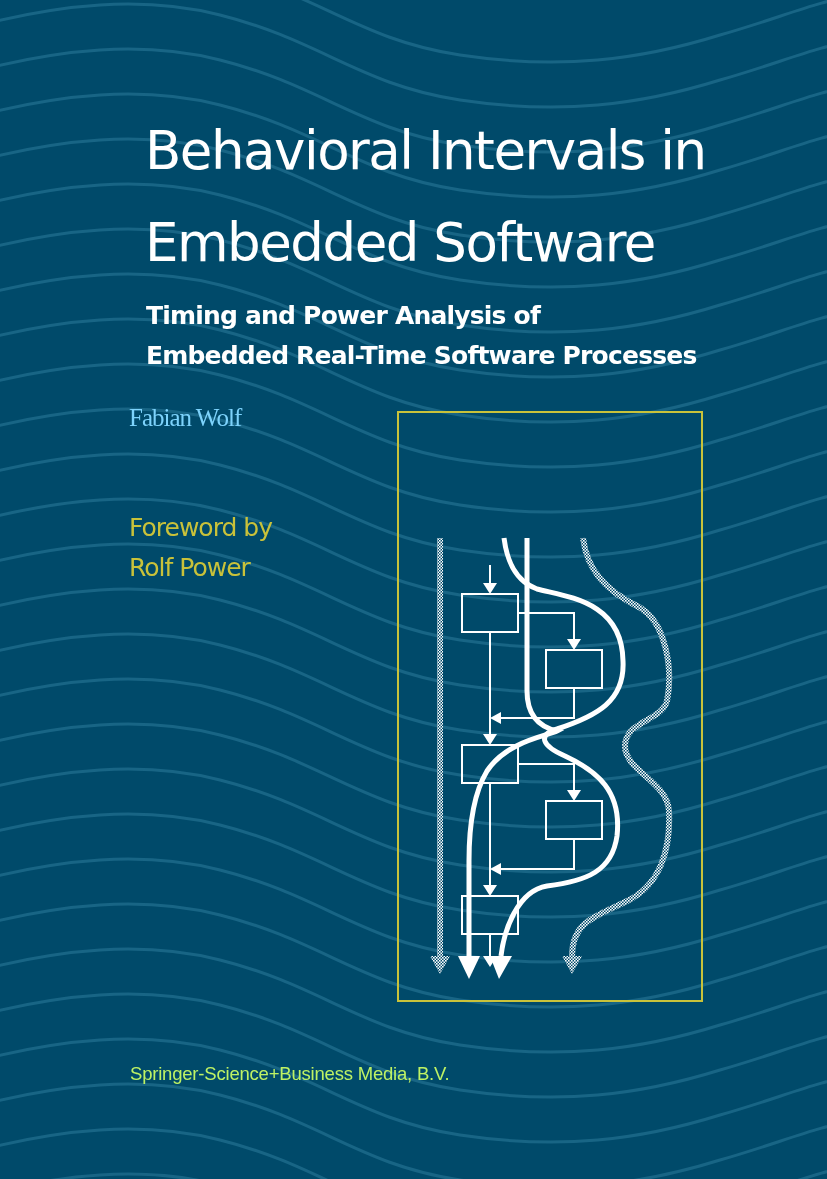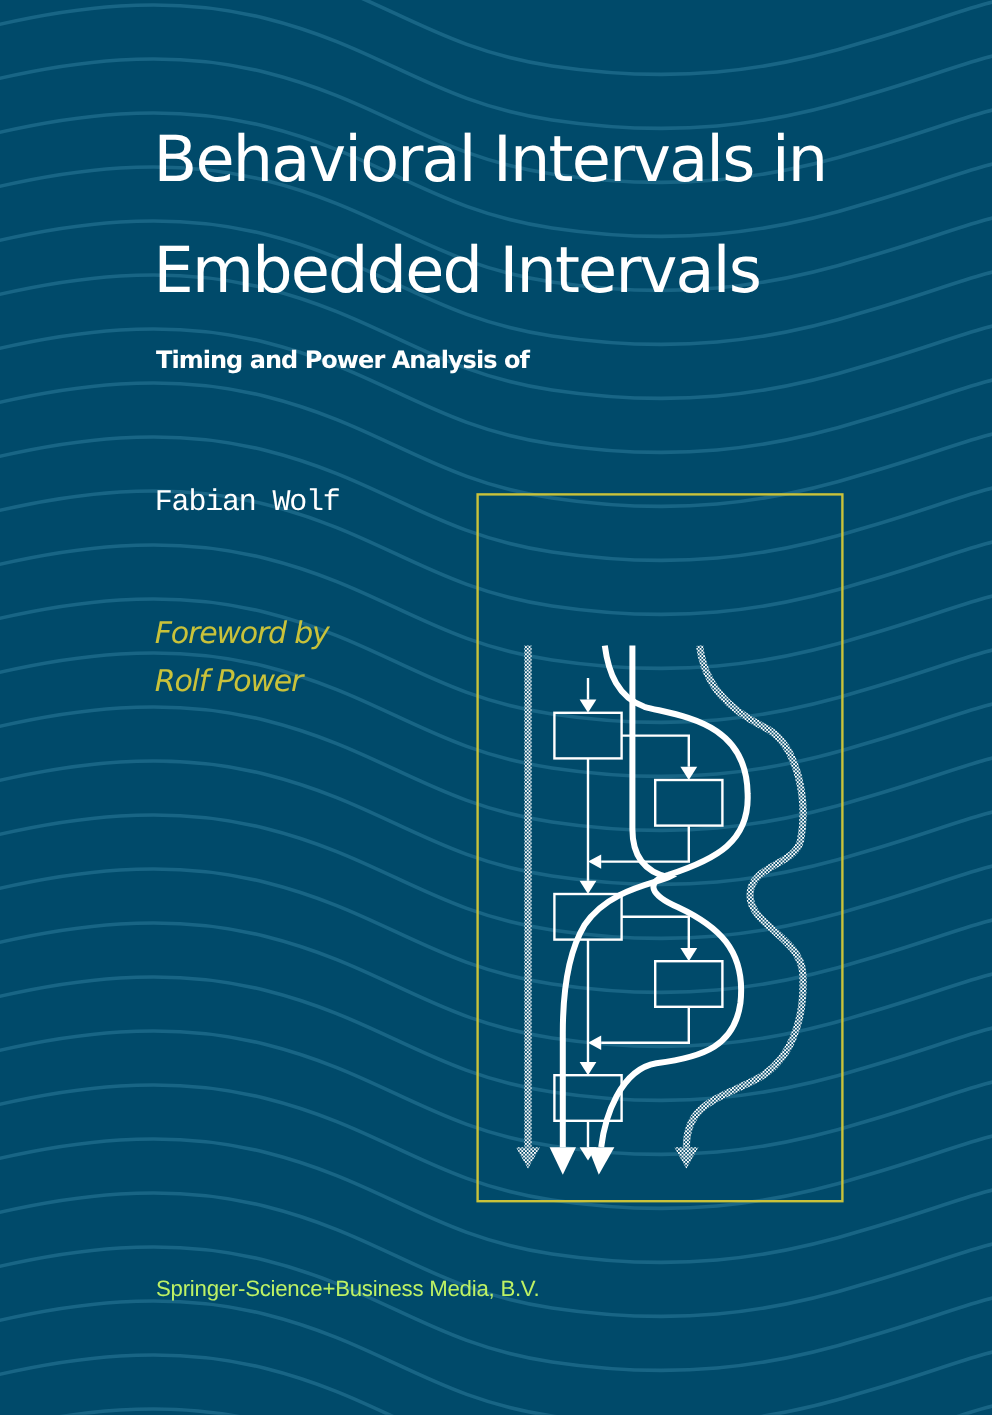--- a/index.html
+++ b/index.html
@@ -7,43 +7,43 @@
     width: 827px; height: 1179px; overflow: hidden;
     background: #004a6a;
     position: relative;
     font-family: "DejaVu Sans", "Liberation Sans", sans-serif;
   }
   .waves { position: absolute; left: 0; top: 0; width: 827px; height: 1179px; }
   .cover { position: absolute; left: 0; top: 0; width: 827px; height: 1179px; }
   .title {
     position: absolute; left: 128px; top: 88px; width: 640px;
     color: #ffffff; font-size: 53px; line-height: 92px;
-    letter-spacing: -1.5px; font-weight: normal; margin: 0;
+    letter-spacing: -1.5px; font-weight: normal; margin: 17px;
     font-family: "DejaVu Sans", sans-serif;
   }
   .title span { display: block; white-space: nowrap; }
   .subtitle {
     position: absolute; left: 130px; top: 280px; width: 600px;
-    color: #ffffff; font-size: 20px; line-height: 40px;
-    letter-spacing: -0.8px; margin: 0;
+    color: #ffffff; font-size: 25px; line-height: 40px;
+    letter-spacing: -0.8px; margin: 16px;
     font-family: "DejaVu Sans", sans-serif;
   }
   .subtitle span { display: block; white-space: nowrap; }
   .author {
     position: absolute; left: 129px; top: 404px;
-    color: #ffffff; font-size: 25px; letter-spacing: -1px;
+    color: #7dd3fc; font-size: 25px; letter-spacing: -1px;
     white-space: nowrap;
-    font-family: Liberation Mono, monospace;
+    font-family: Liberation Serif, serif;
   }
   .foreword {
     position: absolute; left: 129px; top: 508px;
     color: #c9c23a; font-size: 25px; line-height: 40px; letter-spacing: -1px;
     font-family: "DejaVu Sans", sans-serif;
   }
-  .foreword span { display: block; white-space: nowrap; font-style: italic; }
+  .foreword span { display: block; white-space: nowrap; }
   .publisher {
     position: absolute; left: 130px; top: 1063px;
     color: #bef264; font-size: 18.5px; letter-spacing: -0.2px;
     white-space: nowrap;
     font-family: "Liberation Sans", sans-serif;
   }
   .figure-frame {
     position: absolute; left: 397px; top: 411px;
     width: 306px; height: 591px;
     border: 2px solid #c9c23a;
@@ -86,25 +86,26 @@
     <use href="#wv" y="1020"></use>
     <use href="#wv" y="1065"></use>
     <use href="#wv" y="1110"></use>
     <use href="#wv" y="1155"></use>
   </g>
 </svg>
 
 <div class="cover">
   <h1 class="title">
     <span>Behavioral Intervals in</span>
-    <span>Embedded Intervals</span>
+    <span>Embedded Software</span>
   </h1>
 
   <h2 class="subtitle">
     <span>Timing and Power Analysis of</span>
+    <span>Embedded Real-Time Software Processes</span>
   </h2>
 
   <div class="author">Fabian Wolf</div>
 
   <div class="foreword">
     <span>Foreword by</span>
     <span>Rolf Power</span>
   </div>
 
   <div class="figure-frame"></div>

